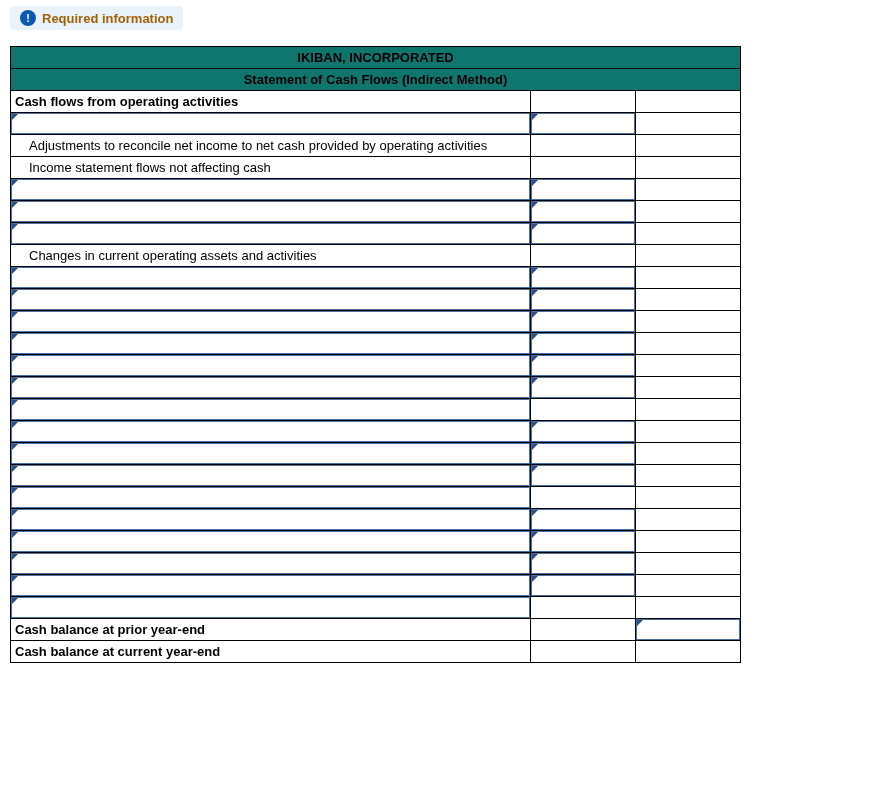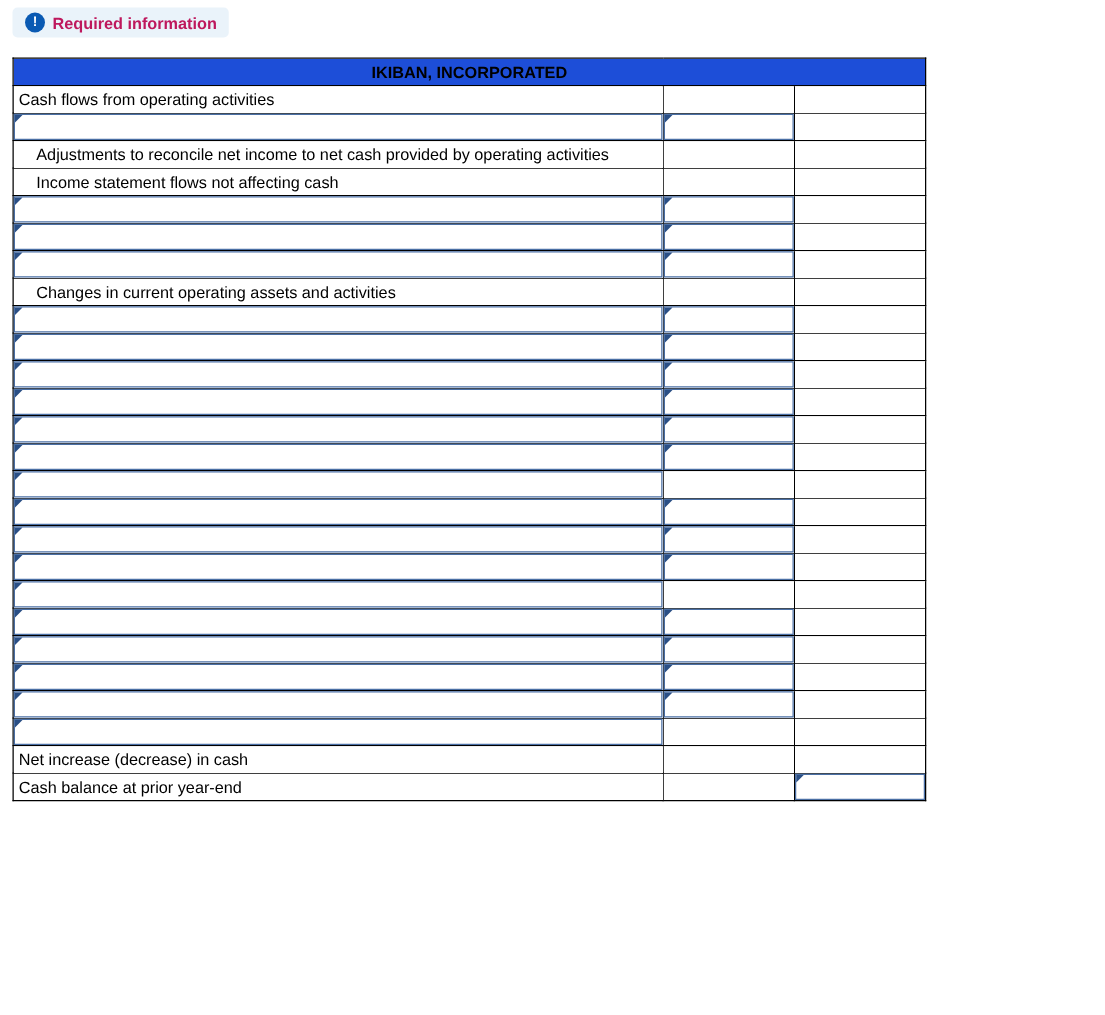--- a/index.html
+++ b/index.html
@@ -28,47 +28,47 @@
     background: #0a5ab3;
     color: #fff;
     font-weight: bold;
     font-size: 11px;
     display: inline-flex;
     align-items: center;
     justify-content: center;
     margin-right: 6px;
   }
   .req-text {
-    color: #be185d;
+    color: #a16207;
     font-weight: bold;
   }
   .main-table {
     border-collapse: collapse;
     margin: 10px;
     width: 730px;
     table-layout: fixed;
   }
   .main-table col.c1 { width: 520px; }
   .main-table col.c2 { width: 105px; }
   .main-table col.c3 { width: 105px; }
   .main-table td {
     border: 1px solid #000;
     height: 22px;
     padding: 2px 6px;
     vertical-align: middle;
     position: relative;
     background: #fff;
   }
   .main-table td.hdr {
-    background: #1d4ed8;
+    background: #0f766e;
     text-align: center;
     font-weight: bold;
   }
   .main-table td.section {
-    font-weight: normal;
+    font-weight: bold;
     padding-left: 4px;
   }
   .main-table td.indent1 { padding-left: 18px; }
   .main-table td.drop-label {
     padding: 0;
   }
   .drop-cell {
     display: flex;
     align-items: stretch;
     height: 100%;
@@ -108,20 +108,23 @@
   <colgroup>
       <col class="c1">
       <col class="c2">
       <col class="c3">
     </colgroup>
 
   <tbody>
       <tr>
         <td class="hdr" colspan="3">IKIBAN, INCORPORATED</td>
       </tr>
+  <tr>
+        <td class="hdr" colspan="3">Statement of Cash Flows (Indirect Method)</td>
+      </tr>
 
   <tr>
     <td class="section">Cash flows from operating activities</td>
     <td class="plain"></td>
     <td class="plain"></td>
   </tr>
 
   <tr>
     <td class="drop-label">
           <div class="drop-cell">
@@ -407,30 +410,30 @@
     <td class="drop-label">
           <div class="drop-cell">
             <span class="drop-tri-h"></span>
             <span class="txt"></span>
           </div>
         </td>
     <td class="plain"></td>
     <td class="plain"></td>
   </tr>
 
-  <tr>
-    <td class="section">Net increase (decrease) in cash</td>
-    <td class="plain"></td>
-    <td class="plain"></td>
-  </tr>
 
   <tr>
     <td class="section">Cash balance at prior year-end</td>
     <td class="plain"></td>
     <td class="drop-num">
           <div class="drop-cell">
             <span class="drop-tri-h"></span>
           </div>
         </td>
   </tr>
 
+  <tr>
+    <td class="section">Cash balance at current year-end</td>
+    <td class="plain"></td>
+    <td class="plain"></td>
+  </tr>
 </tbody>
   </table>
 
 </body></html>

